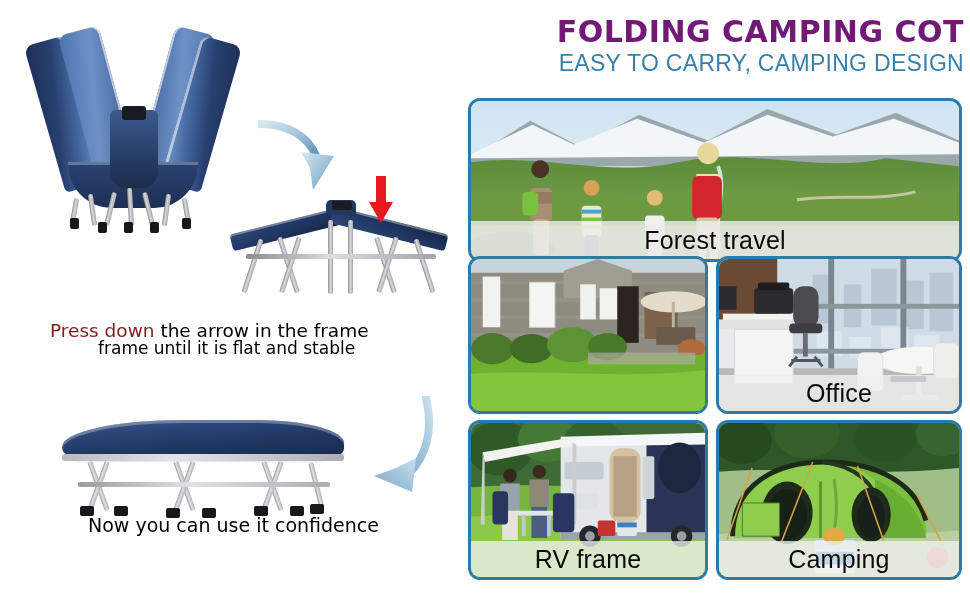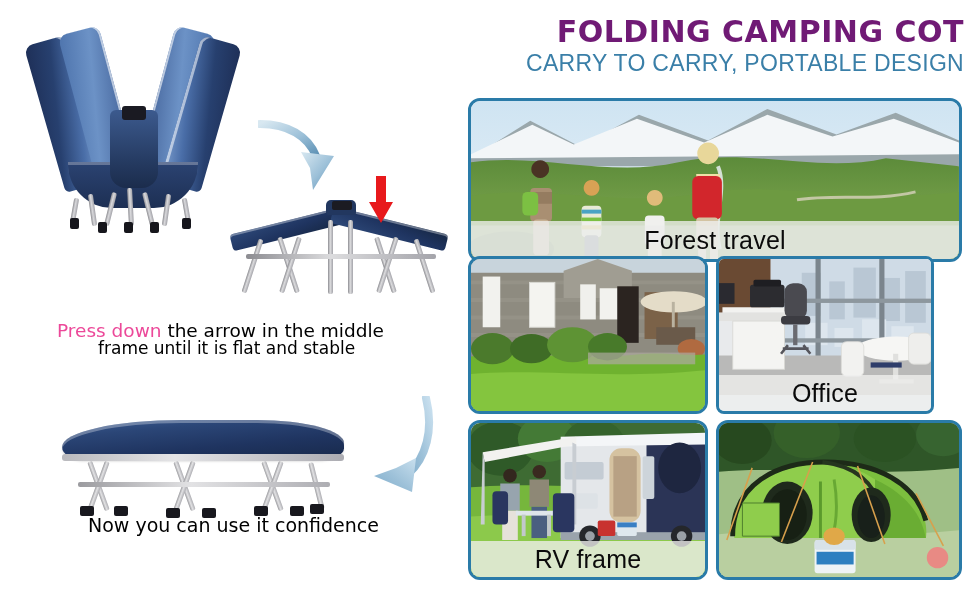--- a/index.html
+++ b/index.html
@@ -40,40 +40,40 @@
   .fxleg{position:absolute;background:linear-gradient(90deg,#9b9b9f,#e2e2e4 45%,#adadb2);border-radius:2px;}
   .fxfoot{position:absolute;width:14px;height:10px;background:#18181e;border-radius:2px;}
 
   
   .arrow-curve{position:absolute;}
   .red-arrow{position:absolute;left:368px;top:176px;width:26px;height:48px;}
 
   
   .instr{position:absolute;font-family:"DejaVu Sans",sans-serif;color:#000;}
   #instr-line1{left:50px;top:320px;font-size:18.5px;white-space:nowrap;}
-  #instr-line1 .hot{color:#ec4899;margin-left:7px;}
+  #instr-line1 .hot{color:#7f1d1d;}
   #instr-line2{left:98px;top:338px;font-size:17px;white-space:nowrap;}
   #instr-line3{left:88px;top:514px;font-size:19px;white-space:nowrap;}
 
   
   #right-panel{position:absolute;left:460px;top:0;width:510px;height:600px;}
   #headline{position:absolute;left:0;top:14px;width:504px;text-align:right;
      font-family:"DejaVu Sans",sans-serif;font-weight:bold;font-size:30px;letter-spacing:.5px;color:#701a75;}
   #subheadline{position:absolute;left:0;top:50px;width:504px;text-align:right;
      font-family:"Liberation Sans",sans-serif;font-size:23px;letter-spacing:.3px;color:#3a7fa8;}
 
   .photo{position:absolute;border:3px solid #2a7ba8;border-radius:12px;overflow:hidden;box-sizing:border-box;background:#dfe7ec;}
   .cap{position:absolute;left:0;right:0;bottom:0;height:38px;background:rgba(240,240,238,.78);
        display:flex;align-items:center;justify-content:center;}
   .cap span{font-family:"Liberation Sans",sans-serif;font-size:25px;color:#0a0a0a;letter-spacing:.2px;}
   .scene{position:absolute;inset:0;}
 
   #photo-forest{left:8px;top:98px;width:494px;height:164px;}
   #photo-backyard{left:8px;top:256px;width:240px;height:158px;}
-  #photo-office{left:256px;top:256px;width:218px;height:158px;border-radius:8px;}
+  #photo-office{left:256px;top:256px;width:246px;height:158px;}
   #photo-rv{left:8px;top:420px;width:240px;height:160px;}
   #photo-camping{left:256px;top:420px;width:246px;height:160px;}
   #photo-backyard .cap,#photo-office .cap,#photo-rv .cap,#photo-camping .cap{height:36px;}
 </style>
 </head>
 <body>
 
 <div id="left-panel">
 
   <div class="cot-folded">
@@ -123,21 +123,21 @@
     <div class="hleg" style="left:155px;top:44px;width:5px;height:58px;transform:rotate(-18deg)"></div>
     <div class="hleg" style="left:157px;top:44px;width:5px;height:58px;transform:rotate(18deg)"></div>
     <div class="hleg" style="left:194px;top:46px;width:5px;height:56px;transform:rotate(-18deg)"></div>
     <div class="hleg" style="left:18px;top:62px;width:190px;height:5px;"></div>
   </div>
 
   <svg class="red-arrow" viewBox="0 0 26 48">
     <path d="M8 0 h10 v26 h7 L13 47 L1 26 h7 Z" fill="#e8191c"></path>
   </svg>
 
-  <div class="instr" id="instr-line1"><span class="hot">Press down</span><span> the arrow in the middle</span></div>
+  <div class="instr" id="instr-line1"><span class="hot">Press down</span><span> the arrow in the frame</span></div>
   <div class="instr" id="instr-line2">frame until it is flat and stable</div>
 
   <svg class="arrow-curve" style="left:330px;top:396px;" width="110" height="112" viewBox="0 0 110 112">
     <defs>
       <linearGradient id="ga2" x1="1" y1="0" x2="0" y2="1">
         <stop offset="0%" stop-color="#c8dfee"></stop>
           <stop offset="55%" stop-color="#9cc0d8"></stop>
         <stop offset="100%" stop-color="#7fadcc"></stop>
       </linearGradient>
     </defs>
@@ -164,21 +164,21 @@
     <div class="fxfoot" style="left:228px;top:94px"></div>
     <div class="fxfoot" style="left:248px;top:92px"></div>
   </div>
 
   <div class="instr" id="instr-line3">Now you can use it confidence</div>
 </div>
 
 <div id="right-panel">
 
   <div id="headline">FOLDING CAMPING COT</div>
-  <div id="subheadline">CARRY TO CARRY, PORTABLE DESIGN</div>
+  <div id="subheadline">EASY TO CARRY, CAMPING DESIGN</div>
 
   <div class="photo" id="photo-forest">
     <svg class="scene" viewBox="0 0 494 164" preserveAspectRatio="none">
       <defs>
         <linearGradient id="sky" x1="0" y1="0" x2="0" y2="1">
             <stop offset="0%" stop-color="#cfe4f2"></stop>
             <stop offset="100%" stop-color="#eaf2f8"></stop>
           </linearGradient>
         <linearGradient id="grn" x1="0" y1="0" x2="0" y2="1">
             <stop offset="0%" stop-color="#5c8b3a"></stop>
@@ -388,14 +388,17 @@
           <path d="M142 44 L170 124"></path>
           <path d="M202 72 L230 126"></path>
       </g>
 
       <rect x="98" y="120" width="42" height="34" rx="3" fill="#eef3f6"></rect>
       <rect x="98" y="120" width="42" height="10" rx="3" fill="#d8e2e8"></rect>
       <rect x="100" y="132" width="38" height="13" fill="#2e7fc0"></rect>
       <ellipse cx="118" cy="116" rx="11" ry="9" fill="#e0a848"></ellipse>
       <circle cx="224" cy="138" r="11" fill="#e88a84"></circle>
     </svg>
+    <div class="cap">
+        <span>Camping</span>
+      </div>
   </div>
 </div>
 
 </body></html>

